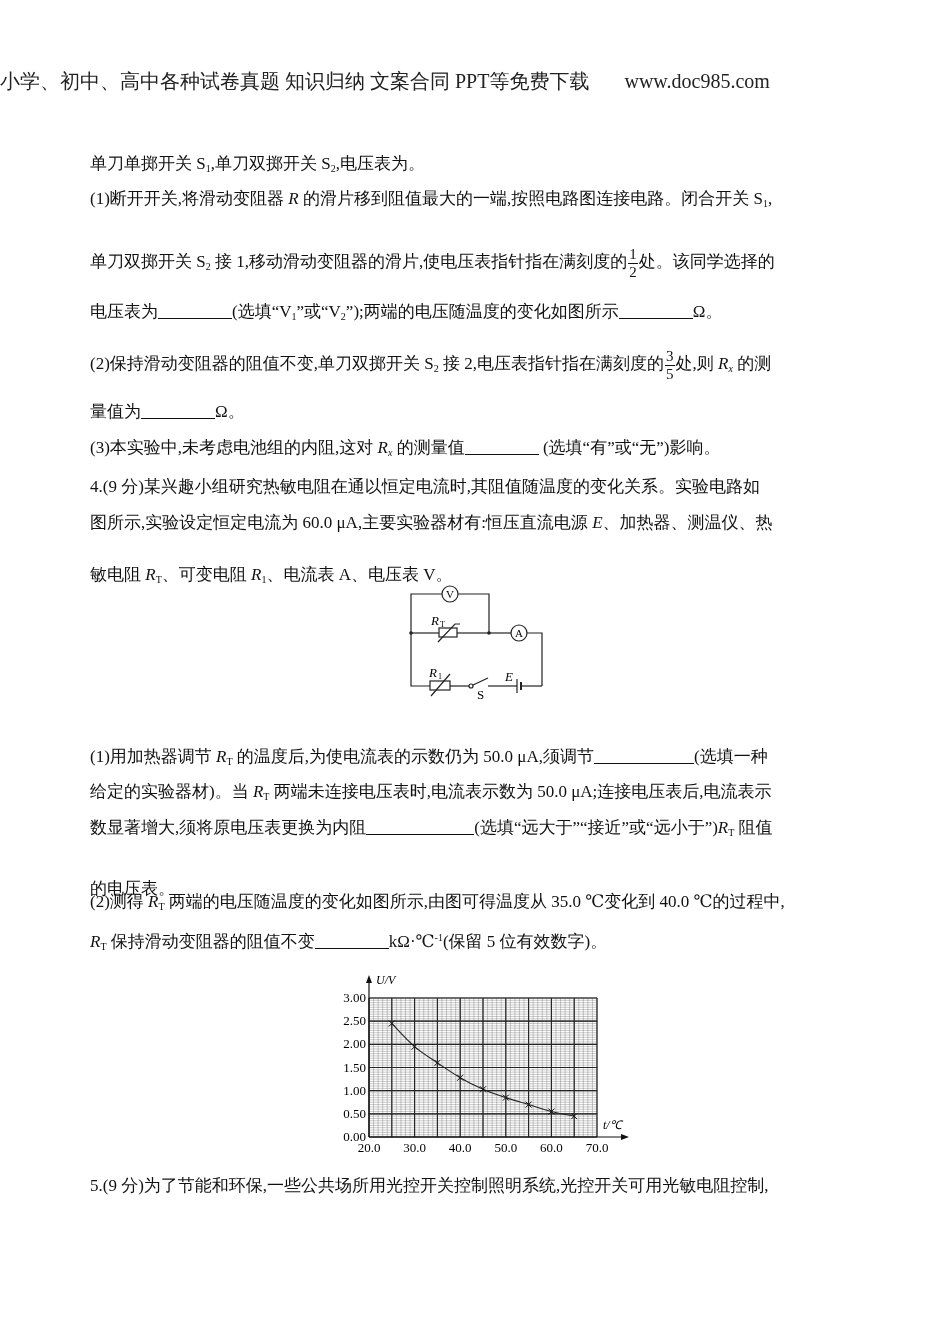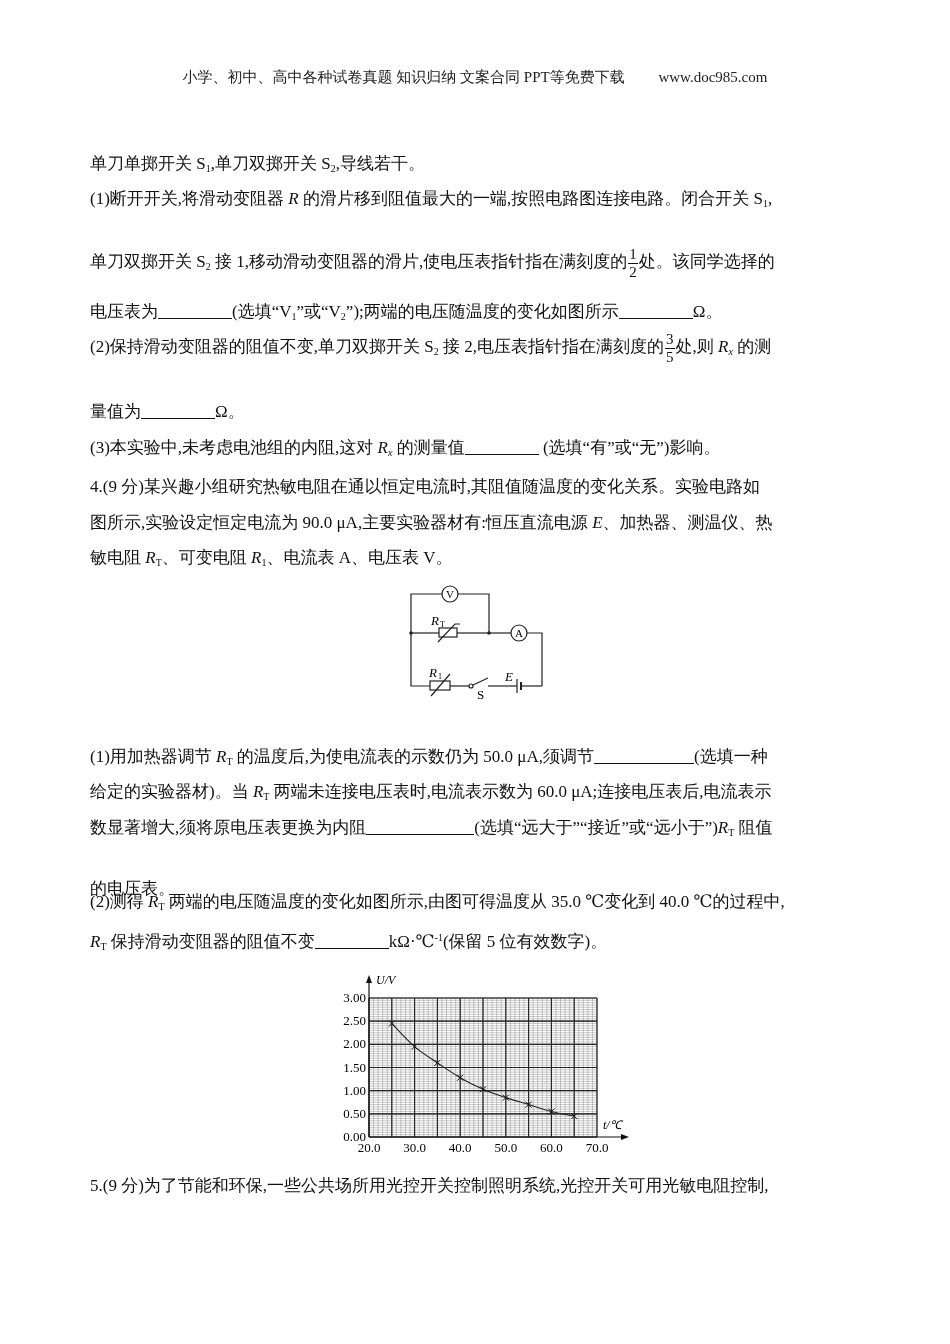--- a/index.html
+++ b/index.html
@@ -1,19 +1,19 @@
 <!DOCTYPE html>
 <html><head>
 <meta charset="utf-8">
 <style>
   html, body { margin: 0; padding: 0; background: #ffffff; }
   body { width: 950px; height: 1344px; position: relative; overflow: hidden;
          font-family: "DejaVu Serif", "Liberation Serif", serif; color: #111; }
-  .hdr { position: absolute; left: 0; width: 950px; top: 68px; text-align: center;
-         font-size: 15px; color: #222; font-family: "Liberation Serif", serif; }
+  .hdr { position: absolute; left: 0; width: 950px; top: 68px; 
+         font-size: 20px; color: #222; font-family: "Liberation Serif", serif; }
   .hdr .url { margin-left: 30px; }
   .line { position: absolute; left: 90px; width: 780px; font-size: 17px; line-height: 24px;
           white-space: nowrap; font-family: "Liberation Serif", "DejaVu Serif", serif; }
   .it { font-style: italic; }
   sub { font-size: 10px; vertical-align: -3px; }
   sup { font-size: 10px; vertical-align: 6px; }
   .blank { display: inline-block; border-bottom: 1px solid #111; height: 16px; vertical-align: -2px; }
   .frac { display: inline-block; vertical-align: middle; text-align: center; font-size: 15px; line-height: 17px; margin: 0 1px; }
   .frac span { display: block; }
   .frac .num { border-bottom: 1px solid #111; padding: 0 1px; }
@@ -21,54 +21,54 @@
 </style>
 </head>
 <body>
 
 <div class="hdr">
   <span>小学、初中、高中各种试卷真题 知识归纳 文案合同 PPT等免费下载</span>
   <span class="url">www.doc985.com</span>
 </div>
 
 <div class="line" style="top:152px">
-  <span>单刀单掷开关 S</span><sub>1</sub><span>,单刀双掷开关 S</span><sub>2</sub><span>,导线若干。</span>
+  <span>单刀单掷开关 S</span><sub>1</sub><span>,单刀双掷开关 S</span><sub>2</sub><span>,电压表为。</span>
 </div>
 
 <div class="line" style="top:187px">
   <span>(1)断开开关,将滑动变阻器 </span><span class="it">R</span><span> 的滑片移到阻值最大的一端,按照电路图连接电路。闭合开关 S</span><sub>1</sub><span>,</span>
 </div>
 
 <div class="line" style="top:246px">
   <span>单刀双掷开关 S</span><sub>2</sub><span> 接 1,移动滑动变阻器的滑片,使电压表指针指在满刻度的</span><span class="frac"><span class="num">1</span><span>2</span></span><span>处。该同学选择的</span>
 </div>
 
 <div class="line" style="top:300px">
   <span>电压表为</span><span class="blank" style="width:74px"></span><span>(选填“V</span><sub>1</sub><span>”或“V</span><sub>2</sub><span>”);两端的电压随温度的变化如图所示</span><span class="blank" style="width:74px"></span><span>Ω。</span>
 </div>
 
-<div class="line" style="top:331px">
+<div class="line" style="top:348px">
   <span>(2)保持滑动变阻器的阻值不变,单刀双掷开关 S</span><sub>2</sub><span> 接 2,电压表指针指在满刻度的</span><span class="frac"><span class="num">3</span><span>5</span></span><span>处,则 </span><span class="it">R</span><sub class="it">x</sub><span> 的测</span>
 </div>
 
 <div class="line" style="top:400px">
   <span>量值为</span><span class="blank" style="width:74px"></span><span>Ω。</span>
 </div>
 
 <div class="line" style="top:436px">
   <span>(3)本实验中,未考虑电池组的内阻,这对 </span><span class="it">R</span><sub class="it">x</sub><span> 的测量值</span><span class="blank" style="width:74px"></span><span> (选填“有”或“无”)影响。</span>
 </div>
 
 <div class="line" style="top:475px">
   <span>4.(9 分)某兴趣小组研究热敏电阻在通以恒定电流时,其阻值随温度的变化关系。实验电路如</span>
 </div>
 <div class="line" style="top:511px">
-  <span>图所示,实验设定恒定电流为 90.0 μA,主要实验器材有:恒压直流电源 </span><span class="it">E</span><span>、加热器、测温仪、热</span>
-</div>
-<div class="line" style="top:546px">
+  <span>图所示,实验设定恒定电流为 60.0 μA,主要实验器材有:恒压直流电源 </span><span class="it">E</span><span>、加热器、测温仪、热</span>
+</div>
+<div class="line" style="top:563px">
   <span>敏电阻 </span><span class="it">R</span><sub>T</sub><span>、可变电阻 </span><span class="it">R</span><sub>1</sub><span>、电流表 A、电压表 V。</span>
 </div>
 
 <svg style="position:absolute;left:395px;top:580px" width="160" height="120">
   <g stroke="#222" stroke-width="1.2" fill="none">
 
     <polyline points="16,53 16,14 47,14"></polyline>
     <polyline points="63,14 94,14 94,53"></polyline>
     <circle cx="55" cy="14" r="8"></circle>
 
@@ -100,21 +100,21 @@
   <text x="34" y="97" font-size="13" font-style="italic">R</text>
   <text x="43" y="99" font-size="8">1</text>
   <text x="82" y="119" font-size="13">S</text>
   <text x="110" y="101" font-size="13" font-style="italic">E</text>
 </svg>
 
 <div class="line" style="top:745px">
   <span>(1)用加热器调节 </span><span class="it">R</span><sub>T</sub><span> 的温度后,为使电流表的示数仍为 50.0 μA,须调节</span><span class="blank" style="width:100px"></span><span>(选填一种</span>
 </div>
 <div class="line" style="top:780px">
-  <span>给定的实验器材)。当 </span><span class="it">R</span><sub>T</sub><span> 两端未连接电压表时,电流表示数为 60.0 μA;连接电压表后,电流表示</span>
+  <span>给定的实验器材)。当 </span><span class="it">R</span><sub>T</sub><span> 两端未连接电压表时,电流表示数为 50.0 μA;连接电压表后,电流表示</span>
 </div>
 <div class="line" style="top:816px">
   <span>数显著增大,须将原电压表更换为内阻</span><span class="blank" style="width:108px"></span><span>(选填“远大于”“接近”或“远小于”)</span><span class="it">R</span><sub>T</sub><span> 阻值</span>
 </div>
 <div class="line" style="top:877px">
   <span>的电压表。</span>
 </div>
 
 <div class="line" style="top:890px">
   <span>(2)测得 </span><span class="it">R</span><sub>T</sub><span> 两端的电压随温度的变化如图所示,由图可得温度从 35.0 ℃变化到 40.0 ℃的过程中,</span>

